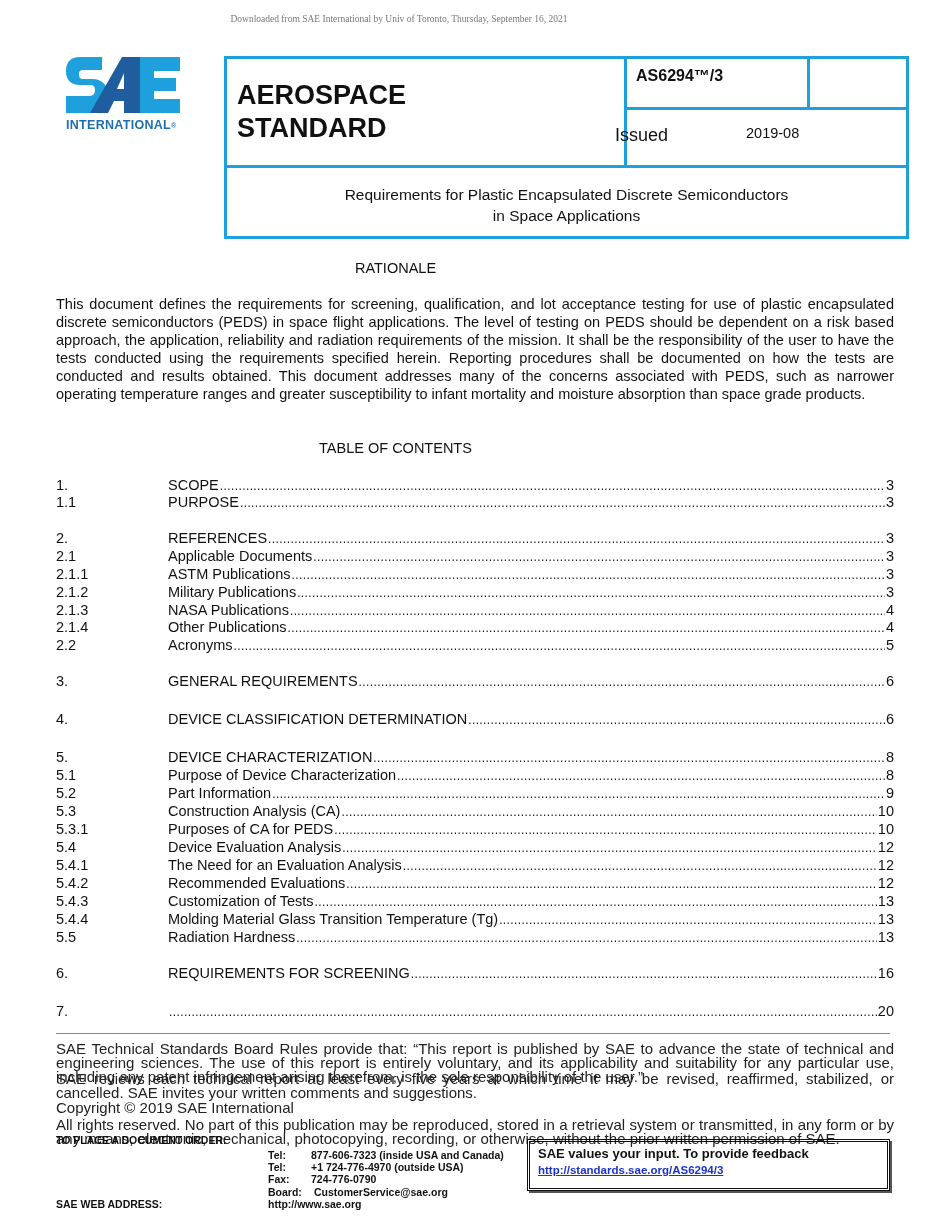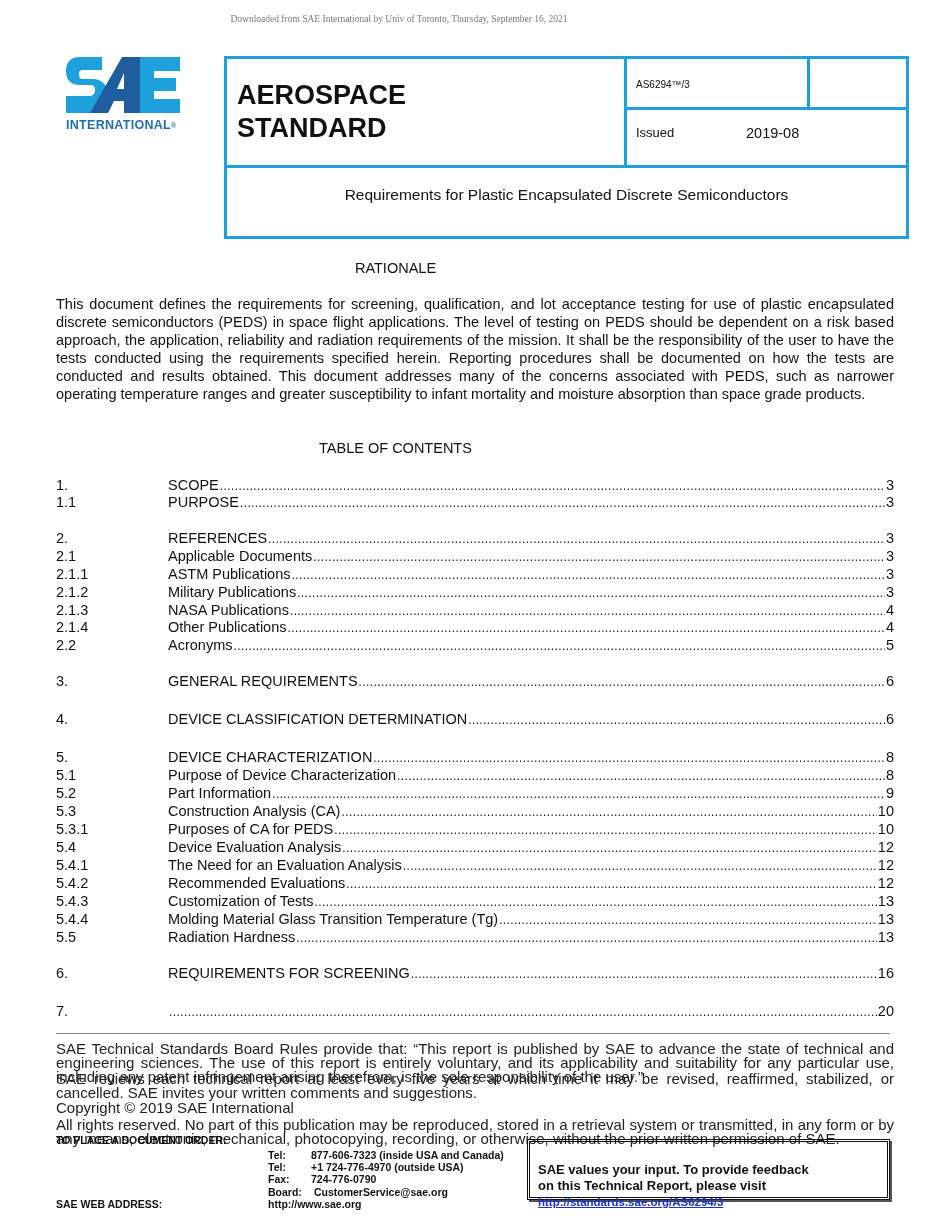--- a/index.html
+++ b/index.html
@@ -25,22 +25,22 @@
   .hbox {
     position: absolute; left: 224px; top: 56px; width: 685px; height: 183px;
     border: 3px solid #1ea0dc;
   }
   .hbox .vline { position: absolute; background: #1ea0dc; width: 3px; }
   .hbox .hline { position: absolute; background: #1ea0dc; height: 3px; }
   .title-main {
     position: absolute; left: 10px; top: 20px; font-weight: bold; font-size: 27px;
     line-height: 33px; color: #111;
   }
-  .doc-id { position: absolute; left: 409px; top: 20px; font-weight: normal; font-size: 10px; }
-  .issued-label { position: absolute; left: 409px; top: 66px; font-size: 13px; }
+  .doc-id { position: absolute; left: 409px; top: 8px; font-weight: bold; font-size: 16px; }
+  .issued-label { position: absolute; left: 388px; top: 66px; font-size: 18px; }
   .issued-value { position: absolute; left: 519px; top: 66px; font-size: 14.5px; }
   .doc-subtitle {
     position: absolute; left: 0; top: 125px; width: 679px; text-align: center;
     font-size: 15.5px; line-height: 21px;
   }
 
   .section-heading {
     position: absolute; left: 0; width: 791px; text-align: center; font-size: 14.5px;
   }
 
@@ -67,23 +67,23 @@
   .rule { position: absolute; left: 56px; top: 1033px; width: 834px; border-top: 1px solid #888; }
   .fine { position: absolute; left: 56px; width: 838px; font-size: 15px; line-height: 14px; text-align: justify; text-align-last: left; color: #222; }
 
   .order-label, .web-label {
     position: absolute; left: 56px; font-weight: bold; font-size: 10.5px;
   }
   .contact-row { position: absolute; left: 268px; font-weight: bold; font-size: 10.5px; white-space: nowrap; }
   .contact-row .k { display: inline-block; width: 43px; }
 
   .feedback-box {
-    position: absolute; left: 527px; top: 1139px; width: 363px; height: 61px;
+    position: absolute; left: 527px; top: 1139px; width: 363px; height: 52px;
     border: 3px double #111; border-width: 3px; box-shadow: 2px 2px 0 #555;
-    padding: 20px 8px; font-weight: bold; font-size: 13px; line-height: 16px;
+    padding: 4px 8px; font-weight: bold; font-size: 13px; line-height: 16px;
   }
   .feedback-box a { color: #1a33cc; text-decoration: underline; font-size: 11.5px; }
 </style>
 </head>
 <body>
 
 <div class="download-note">Downloaded from SAE International by Univ of Toronto, Thursday, September 16, 2021</div>
 
 <div class="logo">
   <svg width="125" height="60" viewBox="0 0 125 60">
@@ -105,20 +105,21 @@
 
   <div class="title-main">
     <div>AEROSPACE</div>
     <div>STANDARD</div>
   </div>
   <div class="doc-id">AS6294™/3</div>
   <div class="issued-label">Issued</div>
   <div class="issued-value">2019-08</div>
   <div class="doc-subtitle">
     <div>Requirements for Plastic Encapsulated Discrete Semiconductors</div>
+    <div>in Space Applications</div>
   </div>
 </div>
 
 <div class="section-heading" style="top:260px;">RATIONALE</div>
 <div class="rationale">This document defines the requirements for screening, qualification, and lot acceptance testing for use of plastic encapsulated discrete semiconductors (PEDS) in space flight applications. The level of testing on PEDS should be dependent on a risk based approach, the application, reliability and radiation requirements of the mission. It shall be the responsibility of the user to have the tests conducted using the requirements specified herein. Reporting procedures shall be documented on how the tests are conducted and results obtained. This document addresses many of the concerns associated with PEDS, such as narrower operating temperature ranges and greater susceptibility to infant mortality and moisture absorption than space grade products.</div>
 
 <div class="section-heading" style="top:440px;">TABLE OF CONTENTS</div>
 <div class="toc">
   <div class="toc-row" style="top:0px">
       <span class="toc-num">1.</span>
@@ -280,15 +281,14 @@
 <div class="order-label" style="top:1134px;">TO PLACE A DOCUMENT ORDER:</div>
 <div class="contact-row" style="top:1149px;"><span class="k">Tel:</span><span>877-606-7323 (inside USA and Canada)</span></div>
 <div class="contact-row" style="top:1161px;"><span class="k">Tel:</span><span>+1 724-776-4970 (outside USA)</span></div>
 <div class="contact-row" style="top:1173px;"><span class="k">Fax:</span><span>724-776-0790</span></div>
 <div class="contact-row" style="top:1186px;"><span class="k">Board:</span><span> CustomerService@sae.org</span></div>
 <div class="web-label" style="top:1198px;">SAE WEB ADDRESS:</div>
 <div class="contact-row" style="top:1198px;">http://www.sae.org</div>
 
 <div class="feedback-box">
   <div>SAE values your input. To provide feedback</div>
-  <div>on this Technical Report, please visit</div>
   <a>http://standards.sae.org/AS6294/3</a>
 </div>
 
 </body></html>

